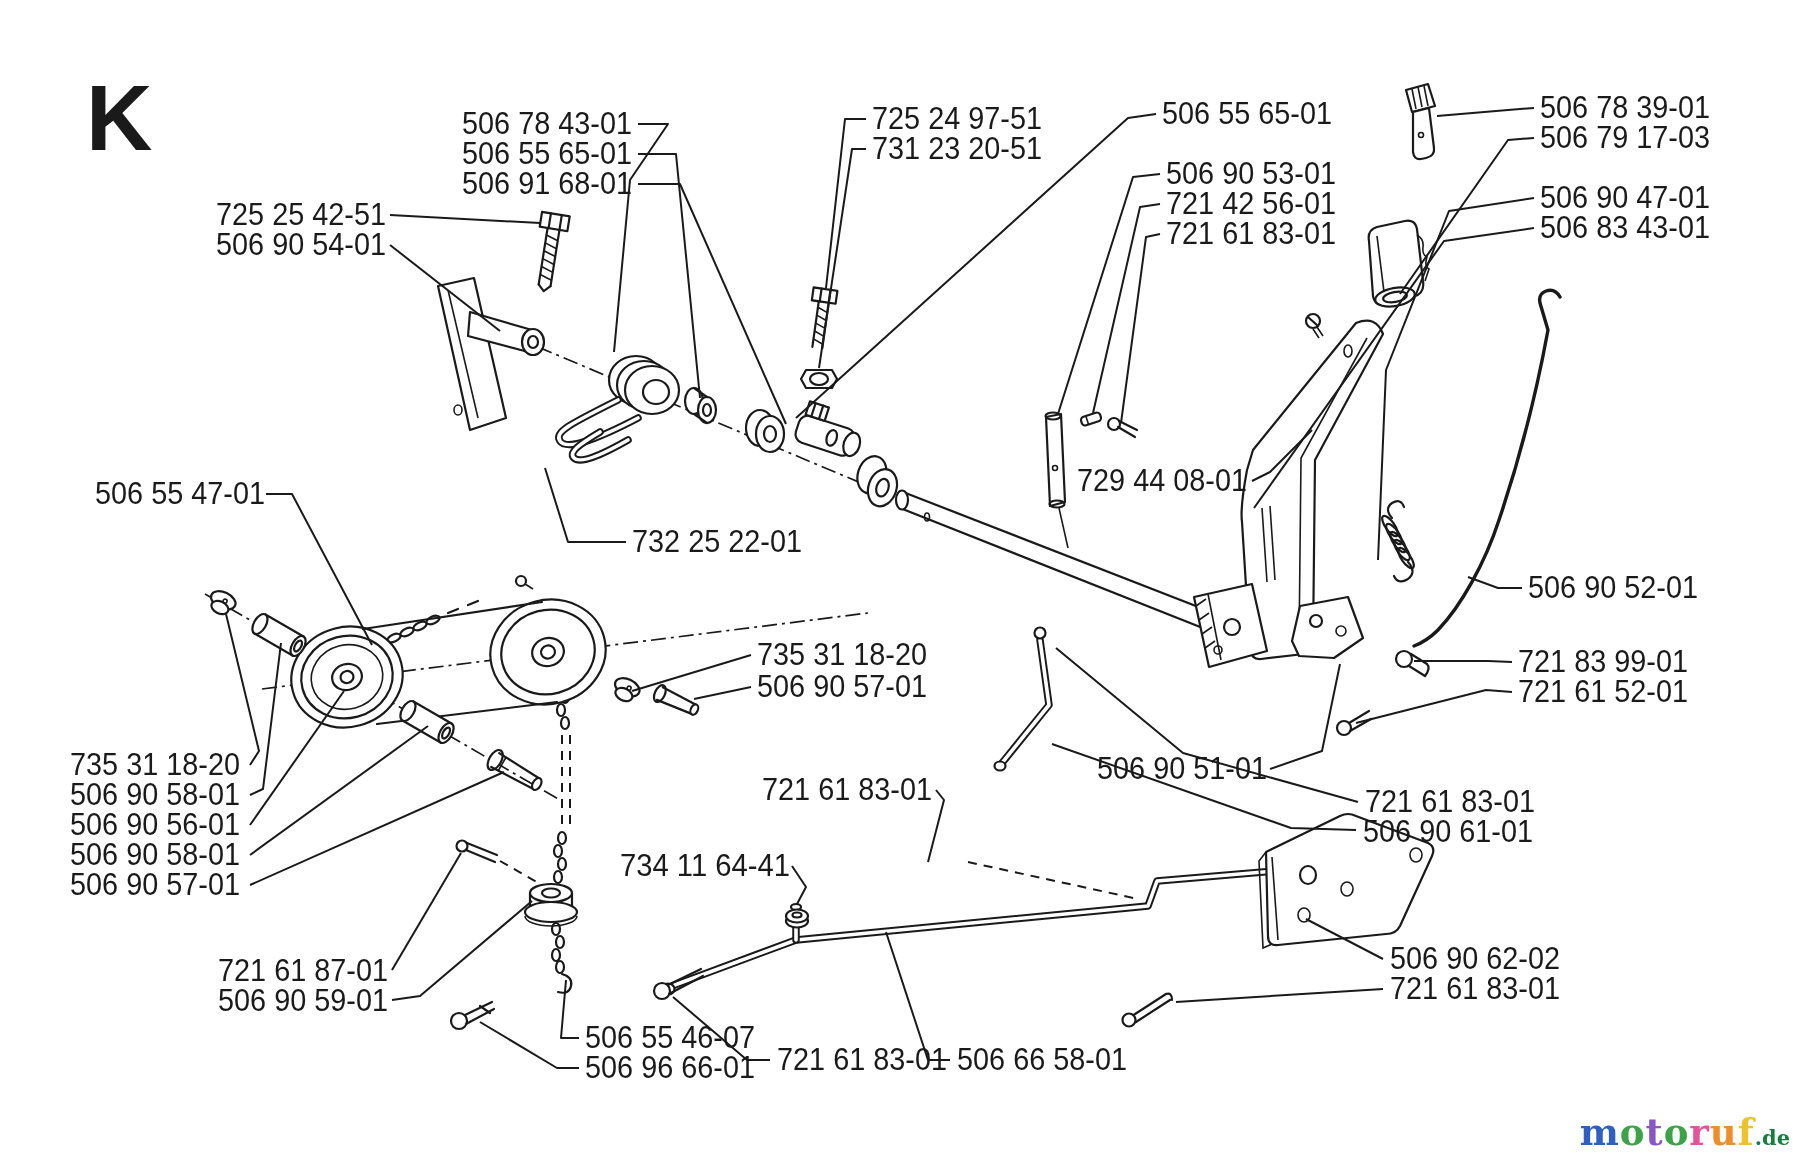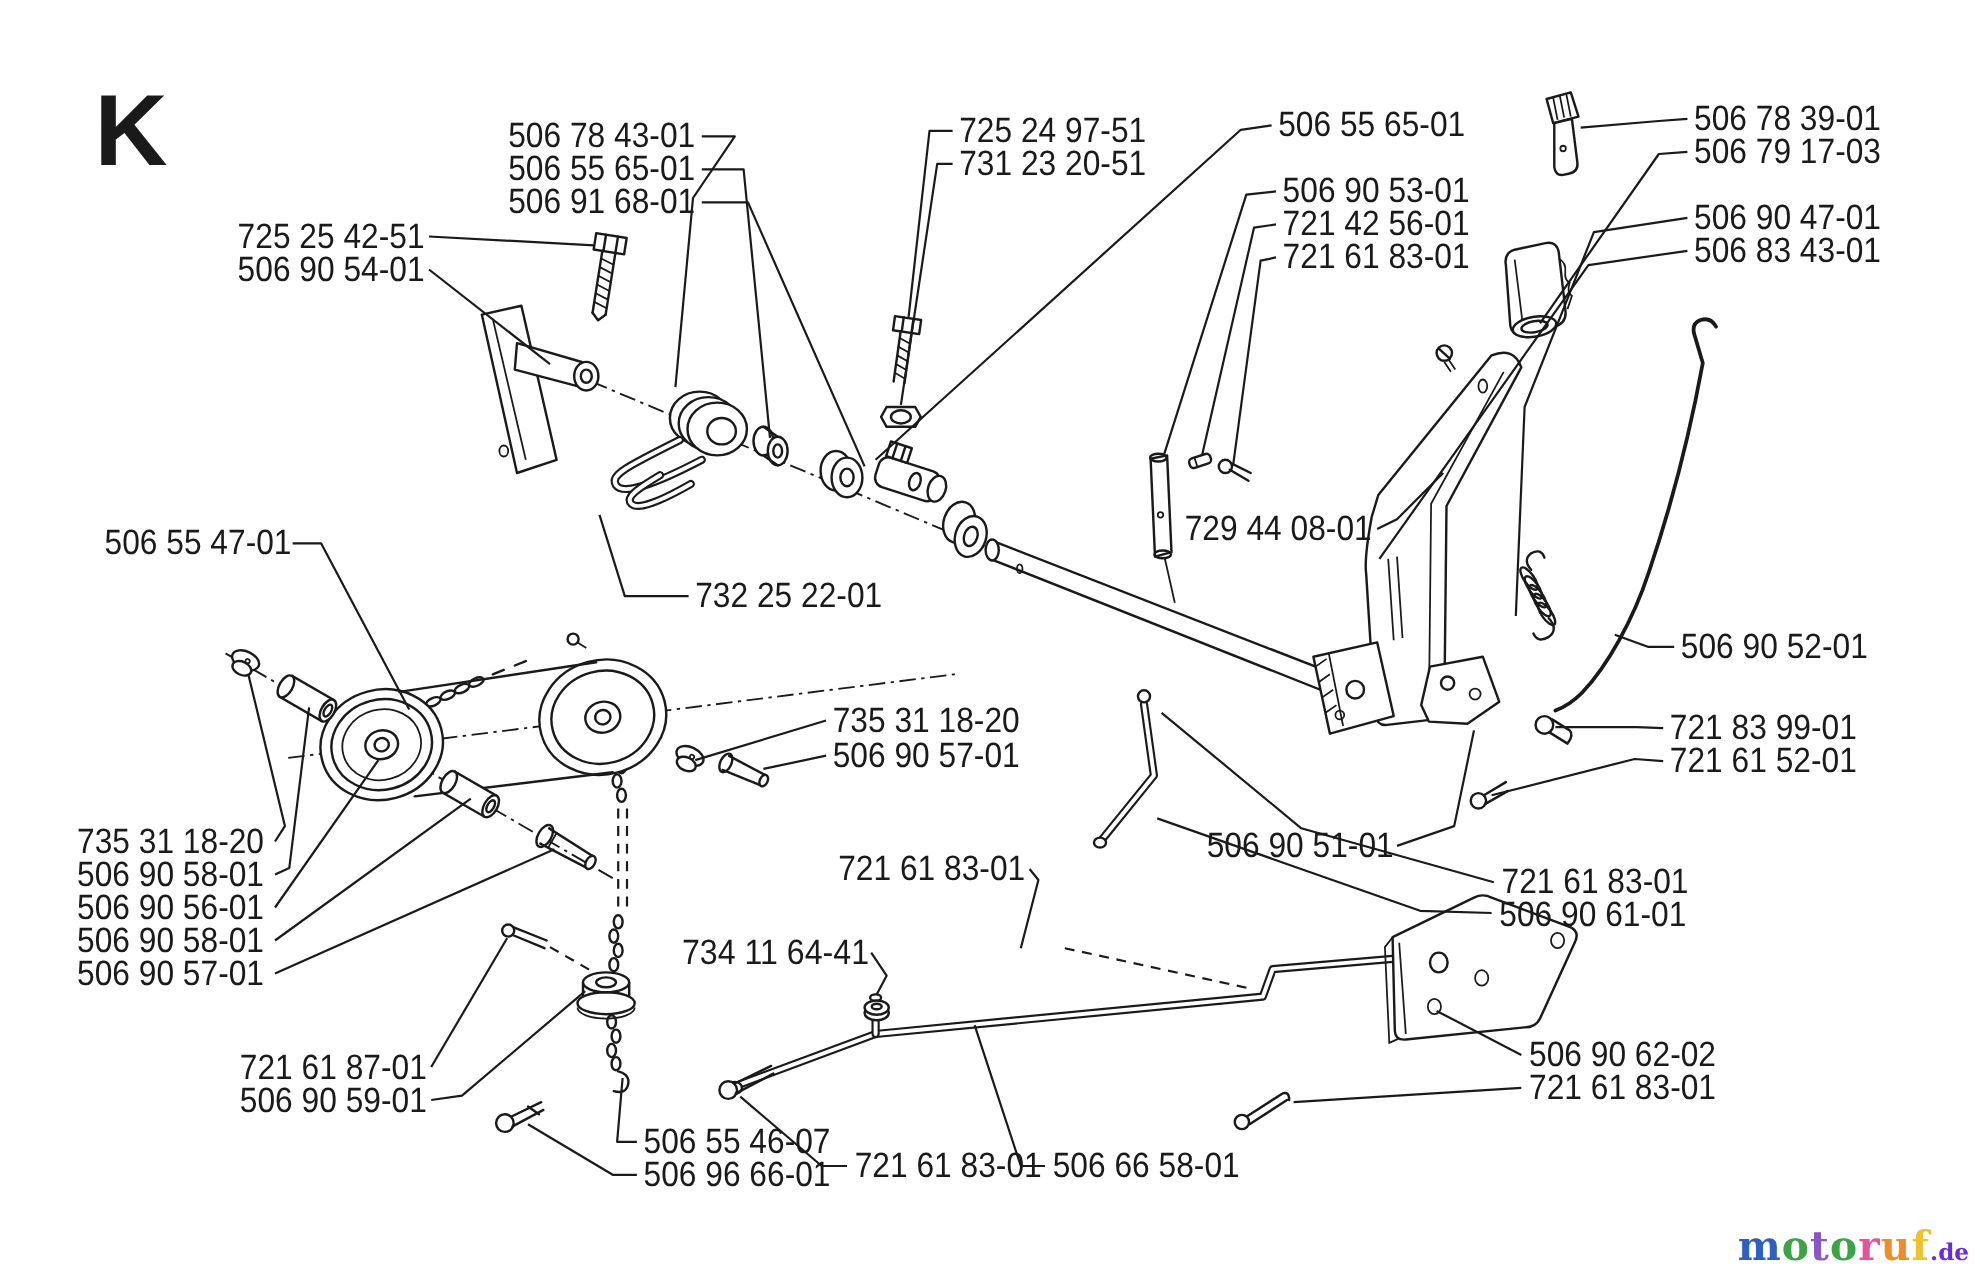--- a/index.html
+++ b/index.html
@@ -9,21 +9,21 @@
   .klabel{font-size:92px;font-weight:bold;}
   .ln{fill:none;stroke:#1a1a1a;stroke-width:2.2;stroke-linecap:round;stroke-linejoin:round;}
   .lnw{fill:#ffffff;stroke:#1a1a1a;stroke-width:2.2;stroke-linejoin:round;}
   .thin{fill:none;stroke:#1a1a1a;stroke-width:1.6;}
   .leader{fill:none;stroke:#1a1a1a;stroke-width:2;stroke-linejoin:round;}
   .tube{fill:none;stroke:#1a1a1a;stroke-width:7.5;stroke-linecap:round;stroke-linejoin:round;}
   .tubein{fill:none;stroke:#ffffff;stroke-width:3.6;stroke-linecap:round;stroke-linejoin:round;}
   .axis{fill:none;stroke:#1a1a1a;stroke-width:1.7;stroke-dasharray:15 5 3 5;}
   .dsh{fill:none;stroke:#1a1a1a;stroke-width:2;stroke-dasharray:9 7;}
   #logo{position:absolute;right:10px;bottom:6px;font-family:"DejaVu Serif",serif;font-weight:bold;font-size:37px;letter-spacing:1px;}
-  #logo .suffix{font-size:21px;font-weight:bold;color:#6d28d9;letter-spacing:0;}
+  #logo .suffix{font-size:21px;font-weight:bold;color:#15803d;letter-spacing:0;}
 </style>
 </head>
 <body>
 
 <div id="stage">
 <svg width="1800" height="1160" viewBox="0 0 1800 1160">
 
   <g>
     <line class="axis" x1="205" y1="594" x2="560" y2="800"></line>
     <line class="axis" x1="262" y1="689" x2="868" y2="613"></line>

